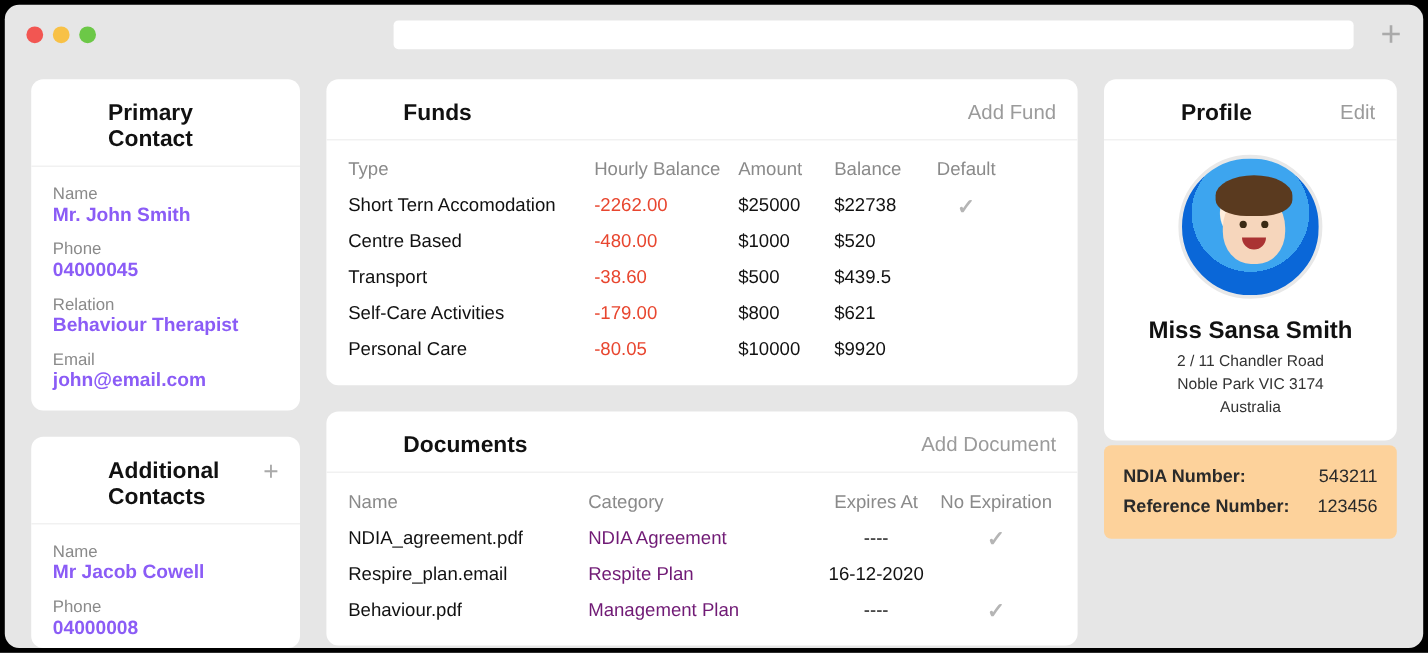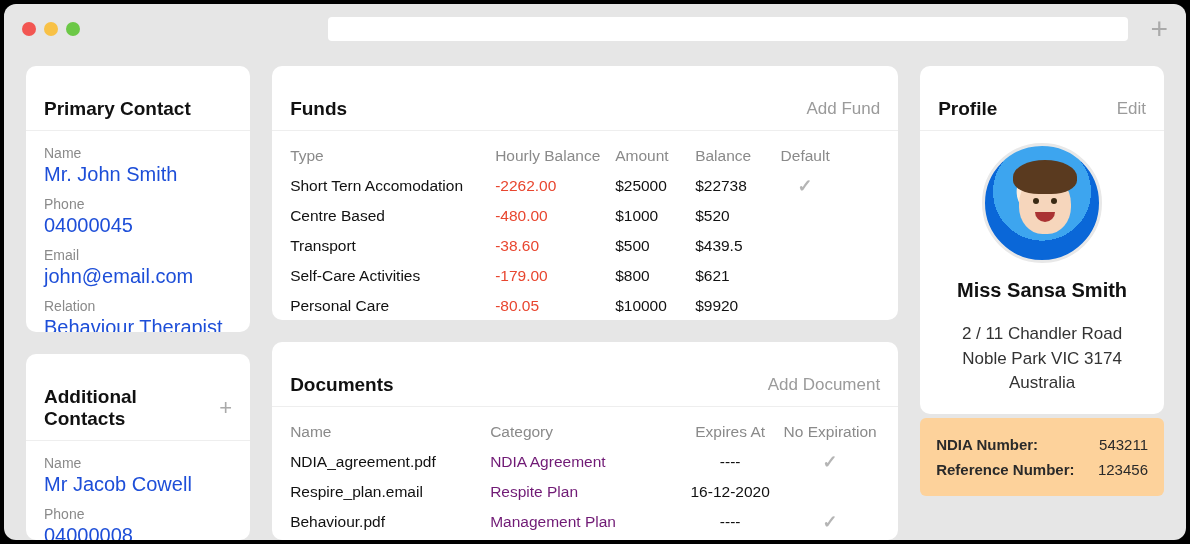--- a/index.html
+++ b/index.html
@@ -56,39 +56,40 @@
   .col-mid { flex: 1; display: flex; flex-direction: column; gap: 22px; }
   .col-right { width: 272px; display: flex; flex-direction: column; }
 
   .card {
     background: #fff;
     border-radius: 10px;
     overflow: hidden;
   }
   .card-header {
     display: flex;
-    align-items: center;
+    align-items: flex-start;
     justify-content: space-between;
-    padding: 32px 18px 10px 18px;
+    padding: 18px 18px 10px 18px;
+    margin-left: 46px;
   }
   .card-title {
     font-size: 19px;
     font-weight: 600;
     color: #111;
   }
   .card-action {
     font-size: 17px;
     color: #9b9b9b;
     cursor: pointer;
   }
   .hr { height: 1px; background: #eee; }
 
   .field { padding: 8px 18px 2px 18px; }
   .field .label { font-size: 14px; color: #8a8a8a; }
-  .field .value { font-size: 20px; color: #1d4ed8; font-weight: 400; margin-top: 2px; }
+  .field .value { font-size: 16px; color: #8b5cf6; font-weight: 700; margin-top: 2px; }
   .card-body { padding: 6px 0 14px 0; }
 
   
   .table { padding: 10px 18px 14px 18px; }
   .ft-row { display: flex; align-items: center; height: 30px; font-size: 15.5px; }
   .ft-head { color: #8a8a8a; font-weight: 400; }
   .ft-cell-type { flex: 0 0 205px; color:#111; }
   .ft-cell-hb   { flex: 0 0 120px; }
   .ft-cell-amt  { flex: 0 0 80px; color:#111; }
   .ft-cell-bal  { flex: 0 0 80px; color:#111; }
@@ -125,21 +126,21 @@
     position:absolute; left:28px; top:14px; width:64px; height:34px;
     background:#5a3a1f; border-radius:50% 50% 40% 40%;
   }
   .avatar .mouth{
     position:absolute; left:50px; top:66px; width:20px; height:10px;
     background:#a33; border-radius:0 0 10px 10px;
   }
   .avatar .eye{position:absolute; width:6px; height:6px; background:#3a2a14; border-radius:50%; top:52px;}
   .avatar .eye.l{left:48px;} .avatar .eye.r{left:66px;}
   .profile-name { font-size: 20px; font-weight:600; margin-top: 16px; color:#111;}
-  .profile-addr { font-size: 17px; color:#333; text-align:center; margin-top:20px; line-height:1.45;}
+  .profile-addr { font-size: 13px; color:#333; text-align:center; margin-top:4px; line-height:1.45;}
   .profile-meta {
     background:#fdd29b;
     border-radius:6px;
     padding: 14px 16px;
     margin-top: 4px;
   }
   .profile-meta-row{ display:flex; justify-content:space-between; font-size:15px; color:#2a2a2a; padding:4px 0;}
   .profile-meta-row .k{font-weight:600;}
 
   .plus-sm { font-size:22px; color:#aaa; font-weight:300; cursor:pointer; line-height:1;}
@@ -167,26 +168,26 @@
         <div class="card-body">
           <div class="field">
             <div class="label">Name</div>
             <div class="value">Mr. John Smith</div>
           </div>
           <div class="field">
             <div class="label">Phone</div>
             <div class="value">04000045</div>
           </div>
           <div class="field">
+            <div class="label">Relation</div>
+            <div class="value">Behaviour Therapist</div>
+          </div>
+          <div class="field">
             <div class="label">Email</div>
             <div class="value">john@email.com</div>
-          </div>
-          <div class="field">
-            <div class="label">Relation</div>
-            <div class="value">Behaviour Therapist</div>
           </div>
         </div>
       </div>
 
       <div class="card" style="padding-bottom:6px;">
         <div class="card-header">
           <div class="card-title">Additional Contacts</div>
           <div class="plus-sm">+</div>
         </div>
         <div class="hr"></div>

